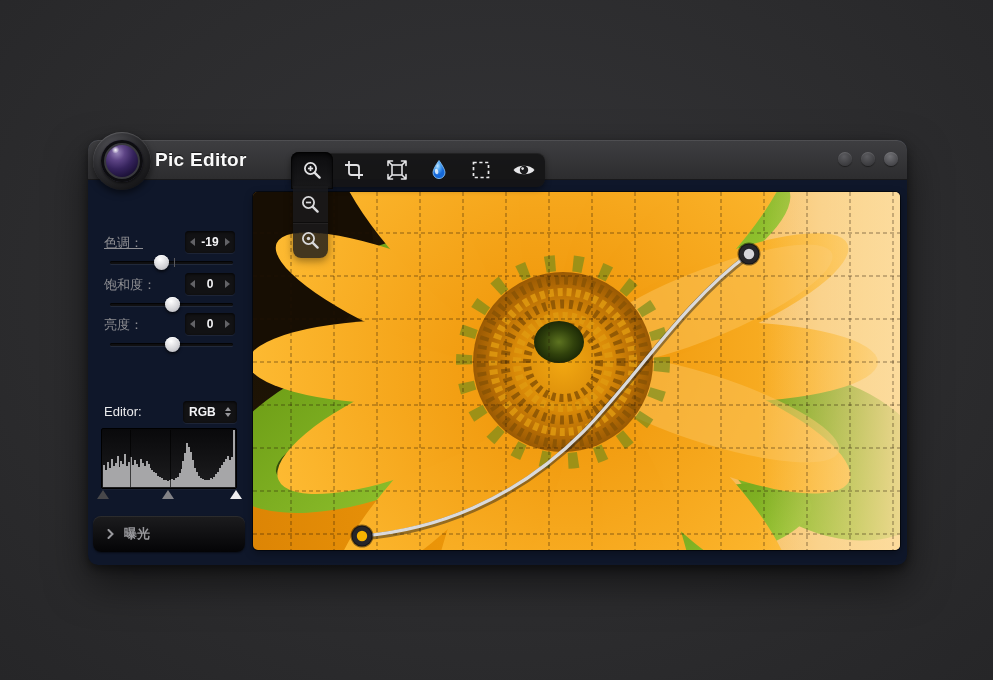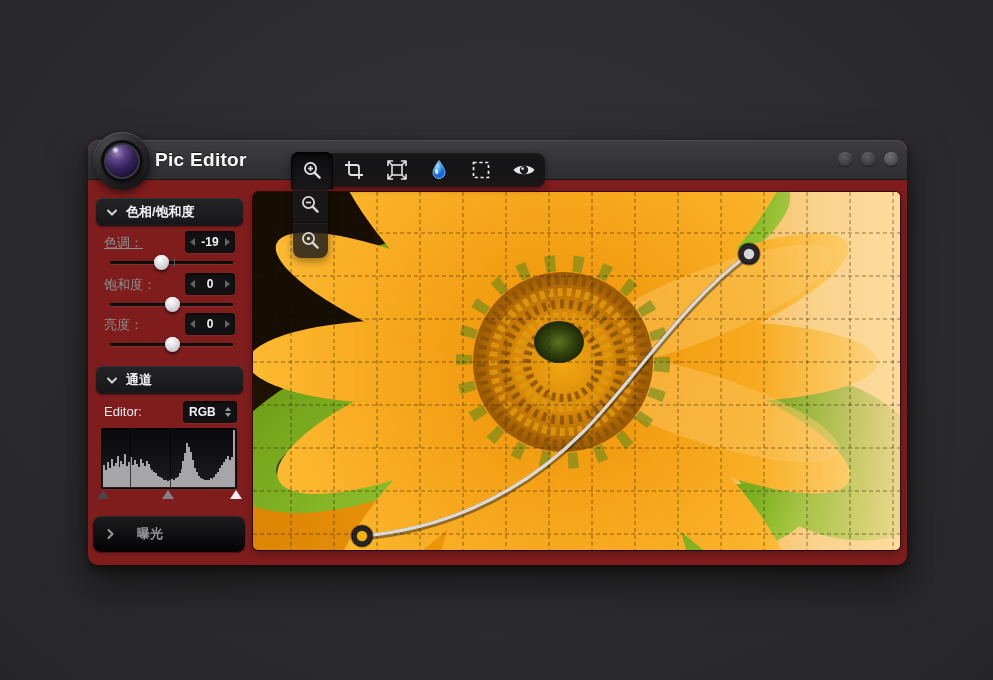--- a/index.html
+++ b/index.html
@@ -5,21 +5,21 @@
   * { margin:0; padding:0; box-sizing:border-box; }
   html,body { width:993px; height:680px; overflow:hidden; }
   body {
     font-family:"Liberation Sans", sans-serif;
     background: radial-gradient(ellipse at 50% 42%, #343437 0%, #2c2c2e 60%, #262628 100%);
     position:relative;
   }
   
   .window {
     position:absolute; left:88px; top:140px; width:819px; height:425px;
-    background:#7f1d1d; border-radius:10px;
+    background:#0f172a; border-radius:10px;
     box-shadow:0 18px 40px rgba(0,0,0,.55), 0 4px 10px rgba(0,0,0,.45);
   }
   .titlebar {
     position:absolute; top:0; left:0; right:0; height:40px;
     background:linear-gradient(#3e3e41, #2d2d2f);
     border-radius:10px 10px 0 0;
     border-bottom:1px solid #19191b;
     box-shadow:inset 0 1px 0 rgba(255,255,255,.09);
   }
   .app-title {
@@ -108,21 +108,21 @@
   .hmark { position:absolute; top:1px; bottom:1px; width:1px; background:rgba(0,0,0,.65); }
   .hhandles { position:absolute; left:13px; top:350px; width:136px; height:10px; }
   .htri { position:absolute; width:0; height:0; border-left:6px solid transparent; border-right:6px solid transparent; cursor:pointer; }
   .htri.black { border-bottom:9px solid #47474a; left:-4px; }
   .htri.mid   { border-bottom:9px solid #828286; left:61px; }
   .htri.white { border-bottom:9px solid #eeeef0; left:129px; }
   .exposure-panel {
     position:absolute; left:5px; top:376px; width:152px; height:36px;
     background:linear-gradient(#1c1c1e,#040406); border-radius:8px;
     box-shadow:inset 0 1px 0 rgba(255,255,255,.07), 0 1px 2px rgba(0,0,0,.5);
-    display:flex; align-items:center; gap:23px; padding-left:14px;
+    display:flex; align-items:center; gap:10px; padding-left:14px;
     color:#98989c; font-size:13px; font-weight:bold; cursor:pointer;
   }
 
   
   .canvas {
     position:absolute; left:165px; top:52px; width:647px; height:358px; border-radius:5px; overflow:hidden;
     box-shadow:0 0 0 1px rgba(0,0,0,.55), 0 3px 8px rgba(0,0,0,.35);
   }
   .canvas svg { position:absolute; left:0; top:0; }
 </style>
@@ -332,26 +332,20 @@
     </div>
     <div class="tool">
       <svg class="icon-svg" width="21" height="21" viewBox="0 0 21 21">
         <circle cx="8.5" cy="8.5" r="5.6" fill="none" stroke="#d8d8da" stroke-width="1.8"></circle>
         <line x1="12.8" y1="12.8" x2="17.6" y2="17.6" stroke="#d8d8da" stroke-width="2.4" stroke-linecap="round"></line>
         <circle cx="8.5" cy="8.5" r="1.7" fill="#d8d8da"></circle>
       </svg>
     </div>
   </div>
 
-  <div class="panel-header" style="top:58px;">
-    <svg width="10" height="7" viewBox="0 0 10 7">
-        <polyline points="1,1.5 5,5.5 9,1.5" fill="none" stroke="#d2d2d5" stroke-width="2" stroke-linecap="round"></polyline>
-      </svg>
-    <span>色相/饱和度</span>
-  </div>
 
   <div class="side-label" style="left:16px; top:94px;text-decoration:underline;">色调：</div>
   <div class="stepper" style="left:97px; top:91px;">
     <span class="tri-l"></span>
     <span class="val">-19</span>
     <span class="tri-r"></span>
   </div>
   <div class="slider" style="left:22px; top:115px;">
     <div class="track"></div>
     <div class="tick"></div>
@@ -373,26 +367,20 @@
   <div class="stepper" style="left:97px; top:173px;">
     <span class="tri-l"></span>
     <span class="val">0</span>
     <span class="tri-r"></span>
   </div>
   <div class="slider" style="left:22px; top:197px;">
     <div class="track"></div>
     <div class="thumb" style="left: 50%;"></div>
   </div>
 
-  <div class="panel-header" style="top:226px;">
-    <svg width="10" height="7" viewBox="0 0 10 7">
-        <polyline points="1,1.5 5,5.5 9,1.5" fill="none" stroke="#d2d2d5" stroke-width="2" stroke-linecap="round"></polyline>
-      </svg>
-    <span>通道</span>
-  </div>
   <div class="channel-label" style="left:16px; top:264px;">Editor:</div>
   <div class="dropdown" style="left:95px; top:261px;">
     <span>RGB</span>
     <span class="updown">
         <span class="up"></span>
         <span class="down"></span>
       </span>
   </div>
   <div class="histogram">
     <div class="hbars">

